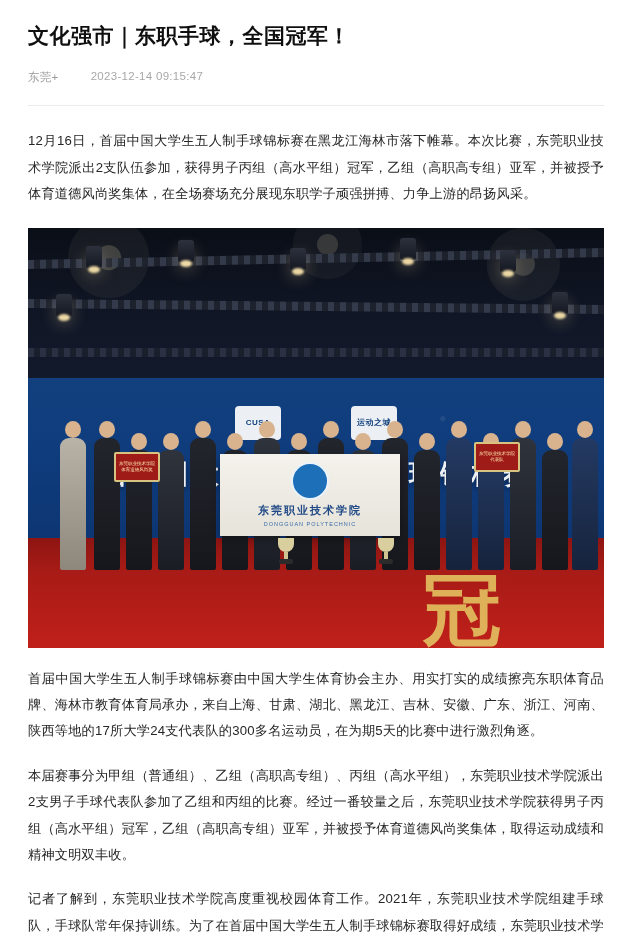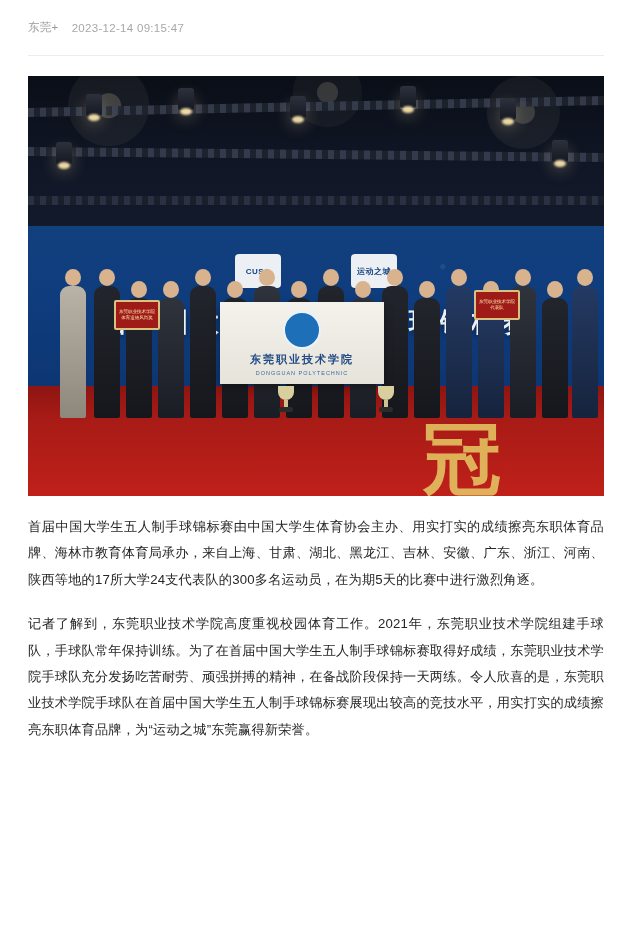--- a/index.html
+++ b/index.html
@@ -27,22 +27,21 @@
     letter-spacing: 0.5px;
     color: #0f0f0f;
     margin: 22px 0 0 0;
     padding: 0;
   }
   .meta {
     margin-top: 20px;
     font-size: 11.5px;
     color: #9a9a9a;
     display: flex;
-    align-items: center;
-    gap: 13px;
+    gap: 32px;
     letter-spacing: 0.3px;
   }
   .meta .source { color: #9a9a9a; }
   .meta .date { color: #a8a8a8; }
 
   .divider {
     margin-top: 20px;
     height: 1px;
     background: #ececec;
     width: 100%;
@@ -196,21 +195,21 @@
   }
   .person.back { height: 132px; }
   .person.dark2 { background: linear-gradient(180deg,#2f333c 0%, #1a1d24 100%); }
   .person.blue { background: linear-gradient(180deg,#243a63 0%, #16233c 100%); }
   .person.light { background: linear-gradient(180deg,#b9b2a6 0%, #8e887c 100%); }
 
   .banner {
     position: absolute;
     left: 178px;
     bottom: 34px;
-    width: 164px;
+    width: 180px;
     height: 82px;
     background: linear-gradient(180deg,#f4f2ec 0%, #e6e3da 100%);
     box-shadow: 0 3px 8px rgba(0,0,0,0.35);
     display: flex;
     flex-direction: column;
     align-items: center;
     justify-content: center;
     gap: 3px;
   }
   .banner .seal {
@@ -266,28 +265,30 @@
     margin: 0 auto;
     background: #2b2b2b;
     border-radius: 2px;
   }
 </style>
 </head>
 <body>
 
 <div class="page">
 
+  <h1 class="headline">文化强市｜东职手球，全国冠军！</h1>
 
   <div class="meta">
     <span class="source">东莞+</span>
     <span class="date">2023-12-14 09:15:47</span>
   </div>
 
   <div class="divider"></div>
 
+  <p class="body-text para-1">12月16日，首届中国大学生五人制手球锦标赛在黑龙江海林市落下帷幕。本次比赛，东莞职业技术学院派出2支队伍参加，获得男子丙组（高水平组）冠军，乙组（高职高专组）亚军，并被授予体育道德风尚奖集体，在全场赛场充分展现东职学子顽强拼搏、力争上游的昂扬风采。</p>
 
   <div class="photo-wrap">
     <div class="photo">
       <div class="ceiling">
         <div class="truss t1"></div>
         <div class="truss t2"></div>
         <div class="truss t3"></div>
         <div class="lamp" style="left:58px; top:18px;"></div>
         <div class="lamp" style="left:150px; top:12px;"></div>
         <div class="lamp" style="left:262px; top:20px;"></div>
@@ -346,15 +347,16 @@
         <div class="trophy" style="left:336px;">
           <div class="cup"></div>
             <div class="stem"></div>
             <div class="base"></div>
         </div>
       </div>
     </div>
   </div>
 
   <p class="body-text para-gap">首届中国大学生五人制手球锦标赛由中国大学生体育协会主办、用实打实的成绩擦亮东职体育品牌、海林市教育体育局承办，来自上海、甘肃、湖北、黑龙江、吉林、安徽、广东、浙江、河南、陕西等地的17所大学24支代表队的300多名运动员，在为期5天的比赛中进行激烈角逐。</p>
+  <p class="body-text para-gap">本届赛事分为甲组（普通组）、乙组（高职高专组）、丙组（高水平组），东莞职业技术学院派出2支男子手球代表队参加了乙组和丙组的比赛。经过一番较量之后，东莞职业技术学院获得男子丙组（高水平组）冠军，乙组（高职高专组）亚军，并被授予体育道德风尚奖集体，取得运动成绩和精神文明双丰收。</p>
   <p class="body-text para-gap">记者了解到，东莞职业技术学院高度重视校园体育工作。2021年，东莞职业技术学院组建手球队，手球队常年保持训练。为了在首届中国大学生五人制手球锦标赛取得好成绩，东莞职业技术学院手球队充分发扬吃苦耐劳、顽强拼搏的精神，在备战阶段保持一天两练。令人欣喜的是，东莞职业技术学院手球队在首届中国大学生五人制手球锦标赛展现出较高的竞技水平，用实打实的成绩擦亮东职体育品牌，为“运动之城”东莞赢得新荣誉。</p>
 
 </div>
 
 </body></html>

